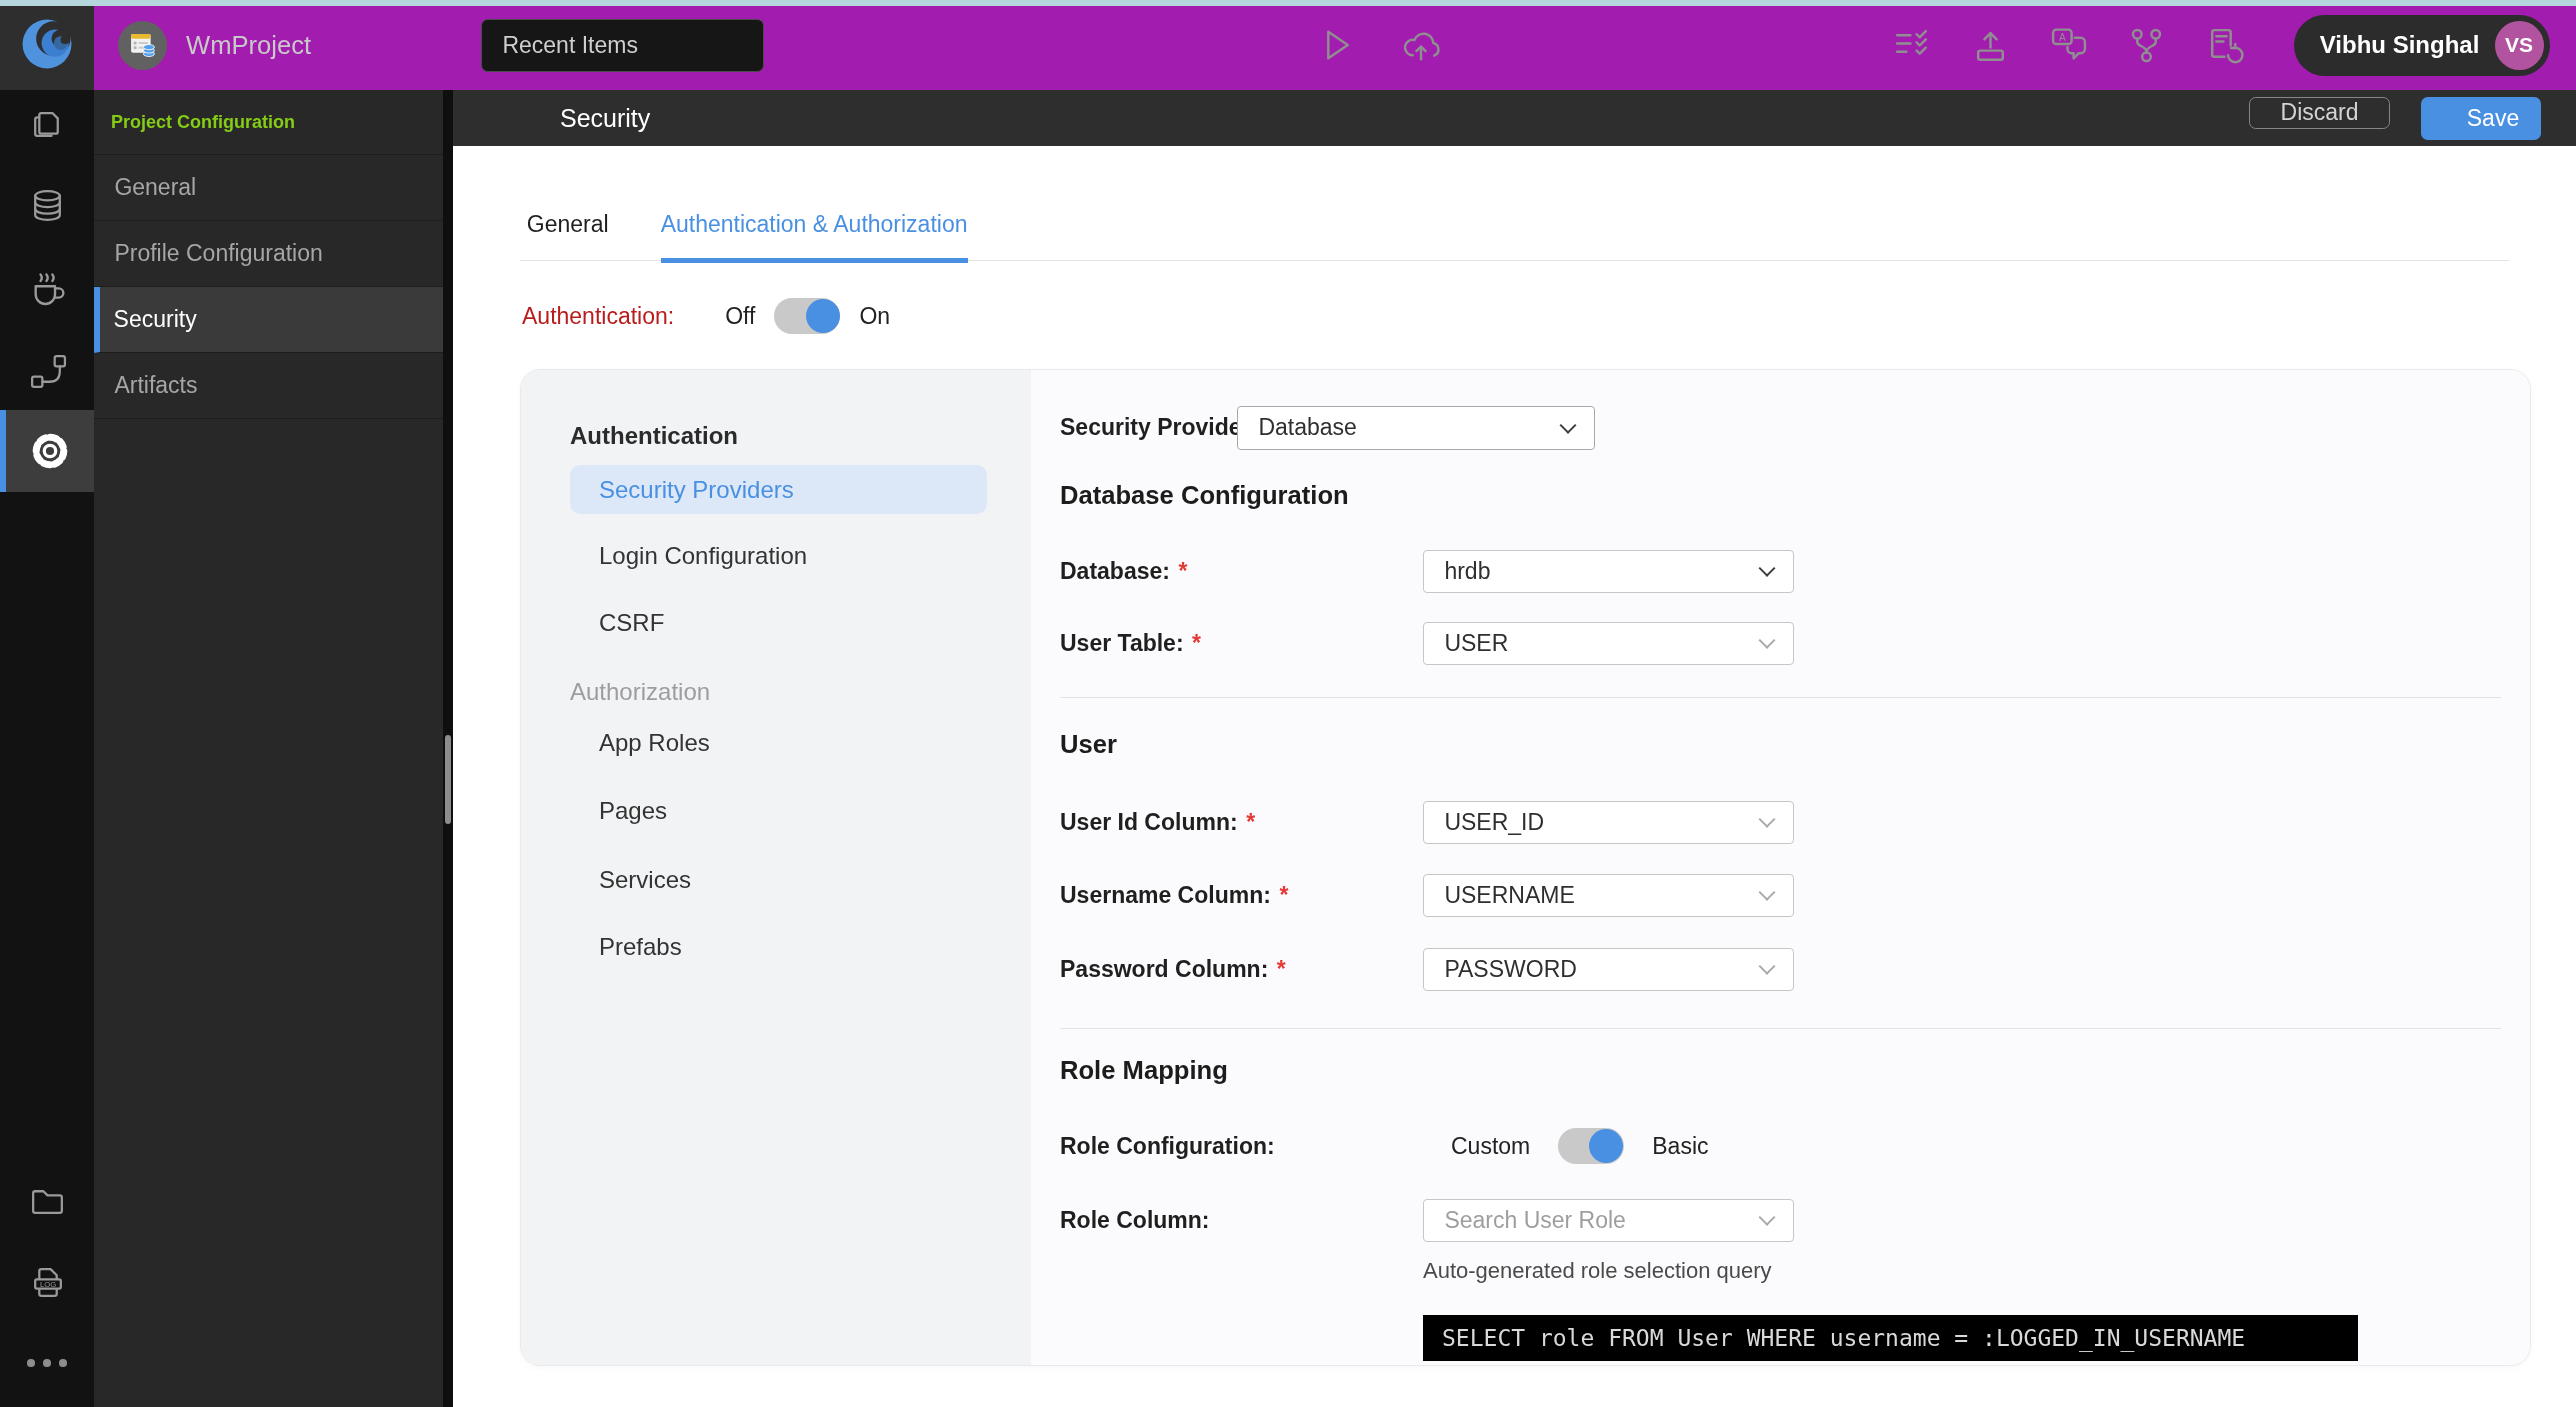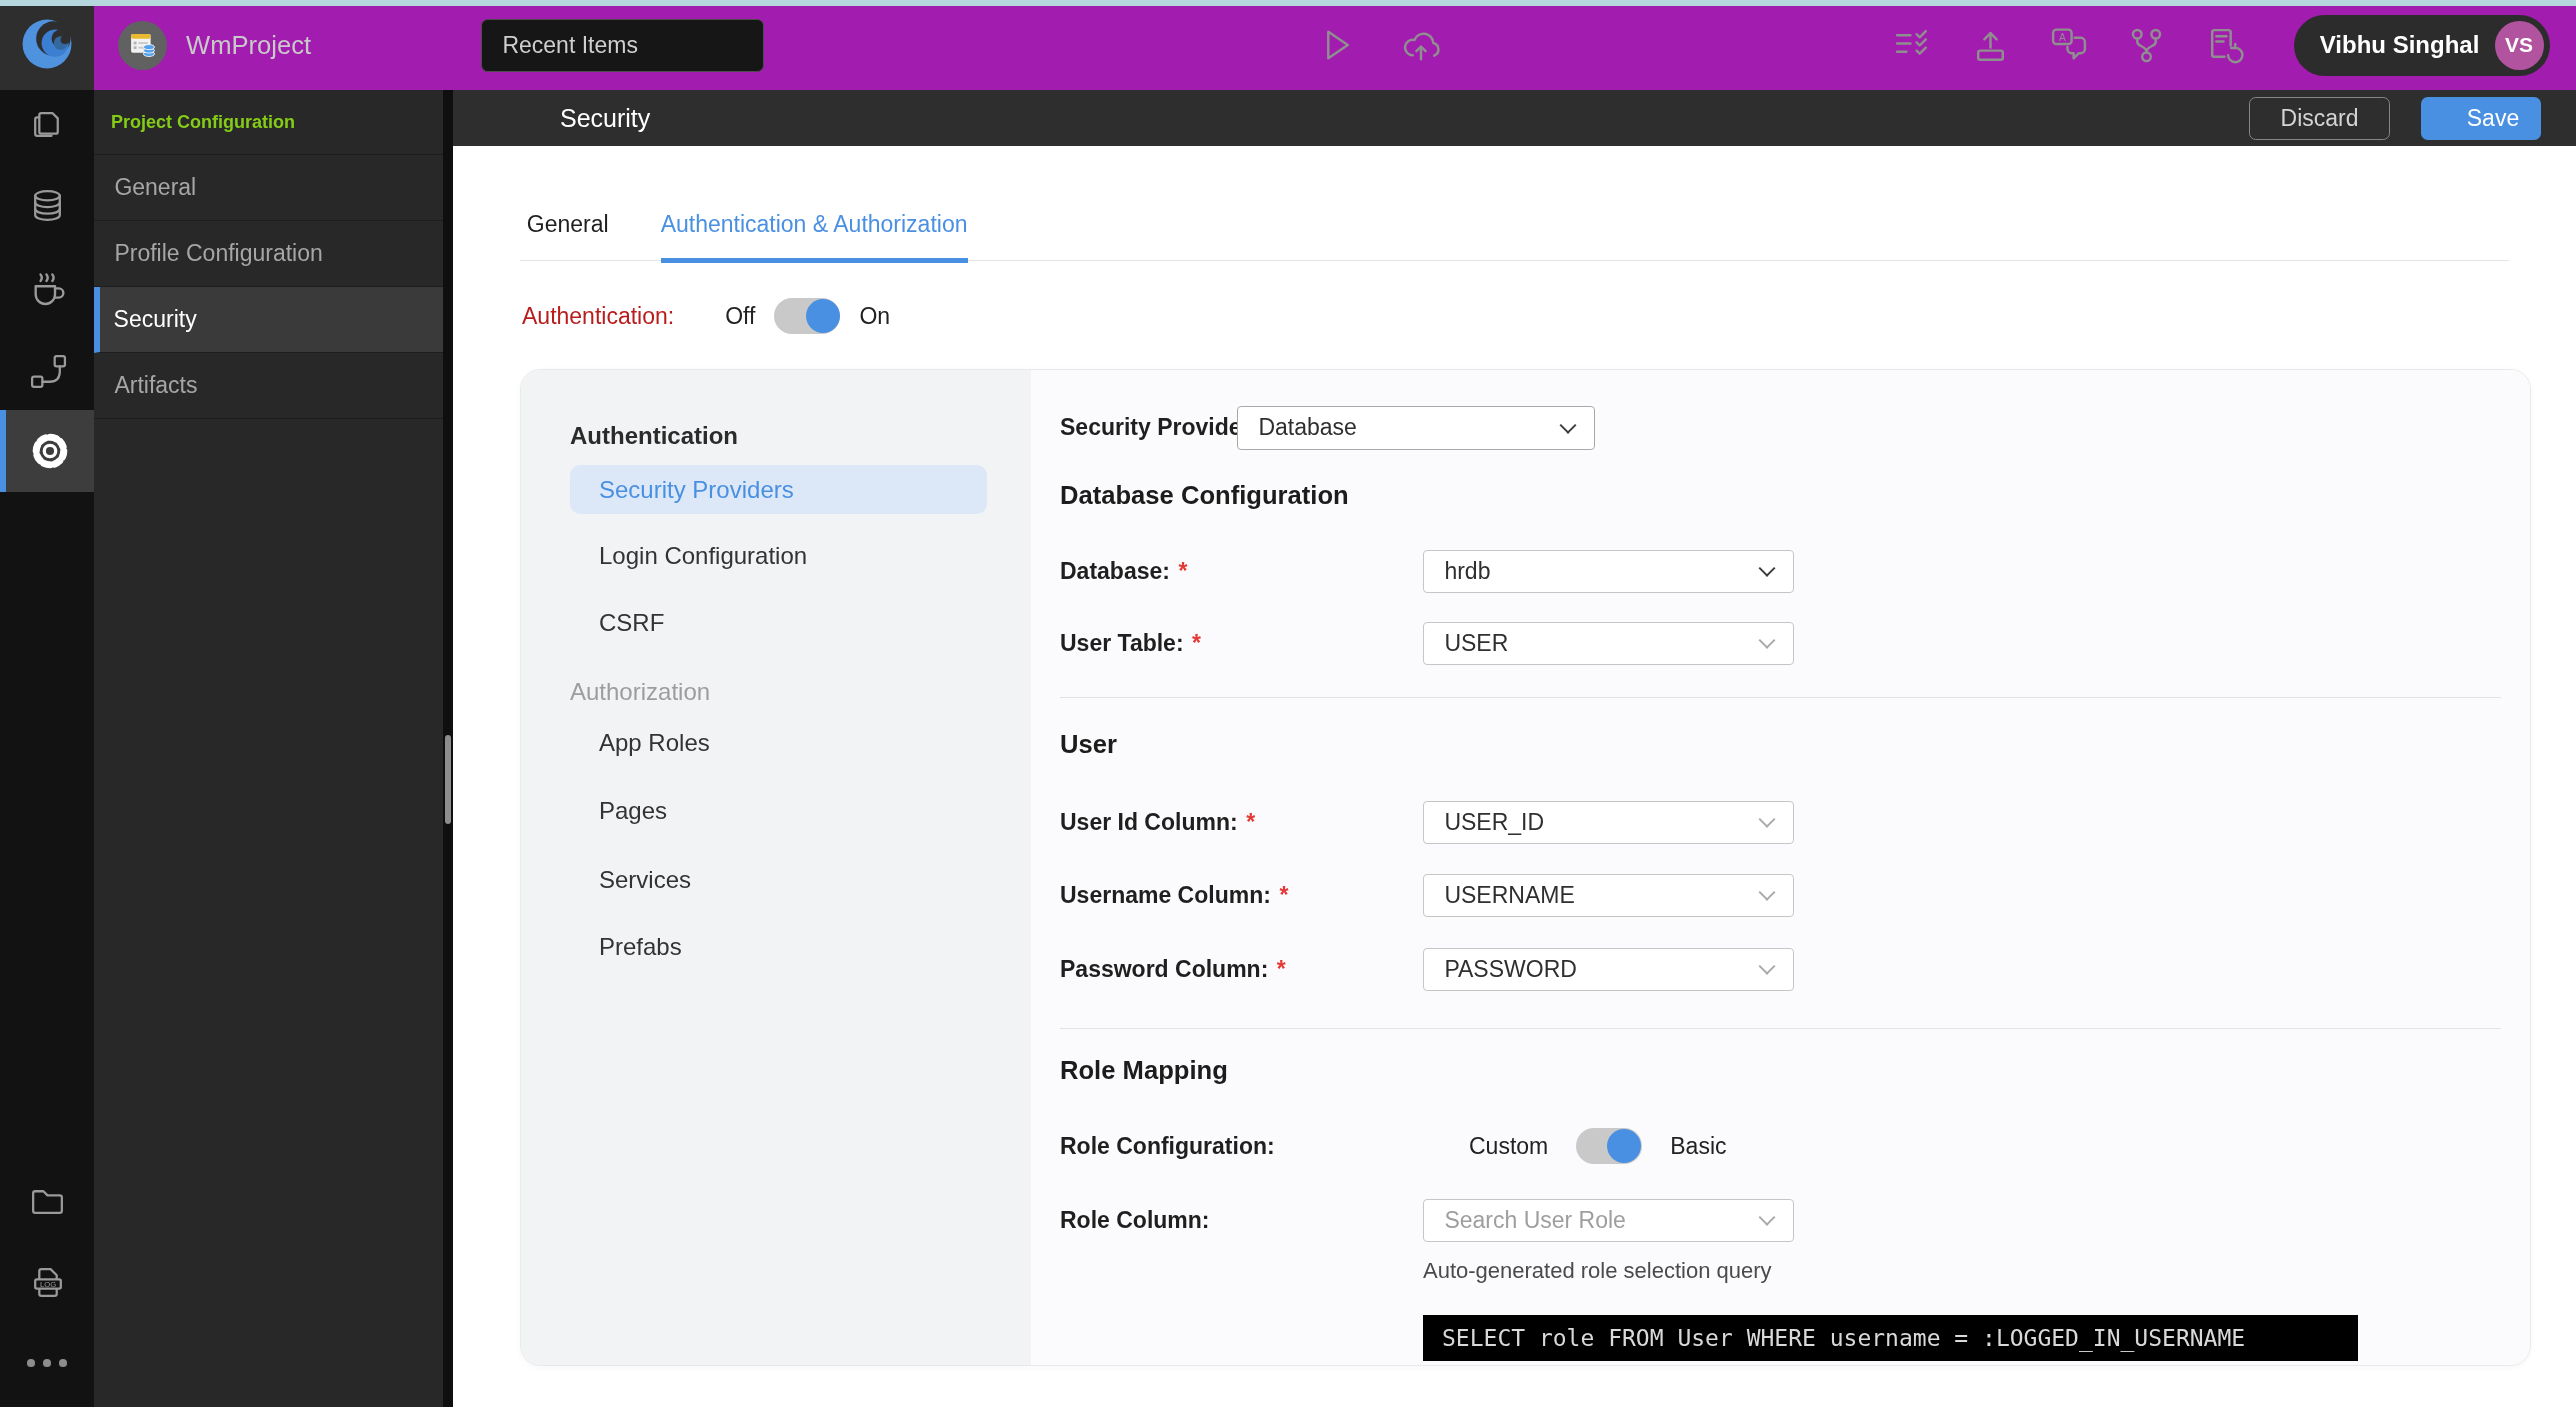--- a/index.html
+++ b/index.html
@@ -41,21 +41,21 @@
   .side-item.selected { background:#3a3a3a; color:#fff; border-left:6.8px solid #4a90e2; padding-left:13.6px; }
 
   
   .gutter { position:absolute; left:443px; top:90px; width:10.2px; height:1317px; background:#0f0f0f; z-index:25; }
   .scroll-thumb { position:absolute; left:1.7px; top:645px; width:6px; height:89px; background:#8d8d8d; border-radius:3.4px; cursor:pointer; }
 
   
   .main { position:absolute; left:453px; top:90px; right:0; bottom:0; background:#fff; }
   .titlebar { position:absolute; left:0; top:0; width:100%; height:56px; background:#2e2e2e; }
   .page-title { position:absolute; left:107px; top:0; line-height:56px; color:#fff; font-size:25px; font-weight:500; }
-  .btn-discard { position:absolute; right:186px; top:6.8px; width:141px; height:43px; border:1.7px solid #868686; border-radius:6.8px; background:transparent; color:#d4d4d4; font-size:23px; font-family:inherit; cursor:pointer; }
+  .btn-discard { position:absolute; right:186px; top:6.8px; width:141px; height:32px; border:1.7px solid #868686; border-radius:6.8px; background:transparent; color:#d4d4d4; font-size:23px; font-family:inherit; cursor:pointer; }
   .btn-save { position:absolute; right:35px; top:6.8px; width:120px; height:43px; border:none; border-radius:6.8px; background:#4a90e2; color:#fff; font-size:23px; font-family:inherit; cursor:pointer;padding-left:24px; }
 
   
   .tabs { position:absolute; left:67px; top:121px; width:1989px; display:flex; border-bottom:1.7px solid #e4e4e4; }
   .tab { position:relative; font-size:23px; color:#1f1f1f; padding-bottom:22px; cursor:pointer; }
   .tab.first { margin-left:6.8px; }
   .tab + .tab { margin-left:52px; }
   .tab.active { color:#4a90e2; }
   .tab.active::after { content:""; position:absolute; left:0; right:0; bottom:-3.4px; height:5.1px; background:#4a90e2; }
 
@@ -80,21 +80,21 @@
   .frow { position:absolute; left:29px; right:17px; height:44px; }
   .flabel { position:absolute; left:0; top:50%; transform:translateY(-50%); font-size:23px; font-weight:700; color:#1f1f1f; white-space:nowrap; }
   .req { color:#e53935; margin-left:8.5px; font-weight:700; }
   .fheading { position:absolute; left:29px; font-size:25.6px; font-weight:700; color:#1c1c1c; }
   .control { position:absolute; left:363px; top:0.9px; width:371px; height:43px; background:#fff; border:1.7px solid #c6c6c6; border-radius:4px; display:flex; align-items:center; padding-left:20.4px; font-size:23px; color:#2f2f2f; cursor:pointer; }
   .control .chev { position:absolute; right:20.4px; top:50%; width:12px; height:12px; border-right:2.6px solid #a9a9a9; border-bottom:2.6px solid #a9a9a9; transform:translateY(-72%) rotate(45deg); }
   .control.darkchev .chev { border-color:#3c3c3c; }
   .control.provider { left:177px; width:358px; height:44px; border-color:#a8a8a8; }
   .control .placeholder { color:#9e9e9e; }
   .fdivider { position:absolute; left:29px; width:1441px; border-top:1.7px solid #e3e3e3; }
-  .role-cluster { position:absolute; left:409px; top:0; height:44px; display:flex; align-items:center; gap:28px;justify-content:space-between; }
+  .role-cluster { position:absolute; left:391px; top:0; height:44px; display:flex; align-items:center; gap:28px;justify-content:space-between; }
   .qcaption { position:absolute; left:392px; top:888px; font-size:22px; color:#4a4a4a; }
   .codebox { position:absolute; left:392px; top:945px; width:935px; height:46px; background:#000; color:#d9d9d9; font-family:"DejaVu Sans Mono","Liberation Mono",monospace; font-size:23px; line-height:46px; padding:0 19px; white-space:nowrap; overflow:hidden; }
 </style>
 </head>
 <body>
 
 <div class="page">
   <div class="top-strip"></div>
 
   <div class="topbar">

